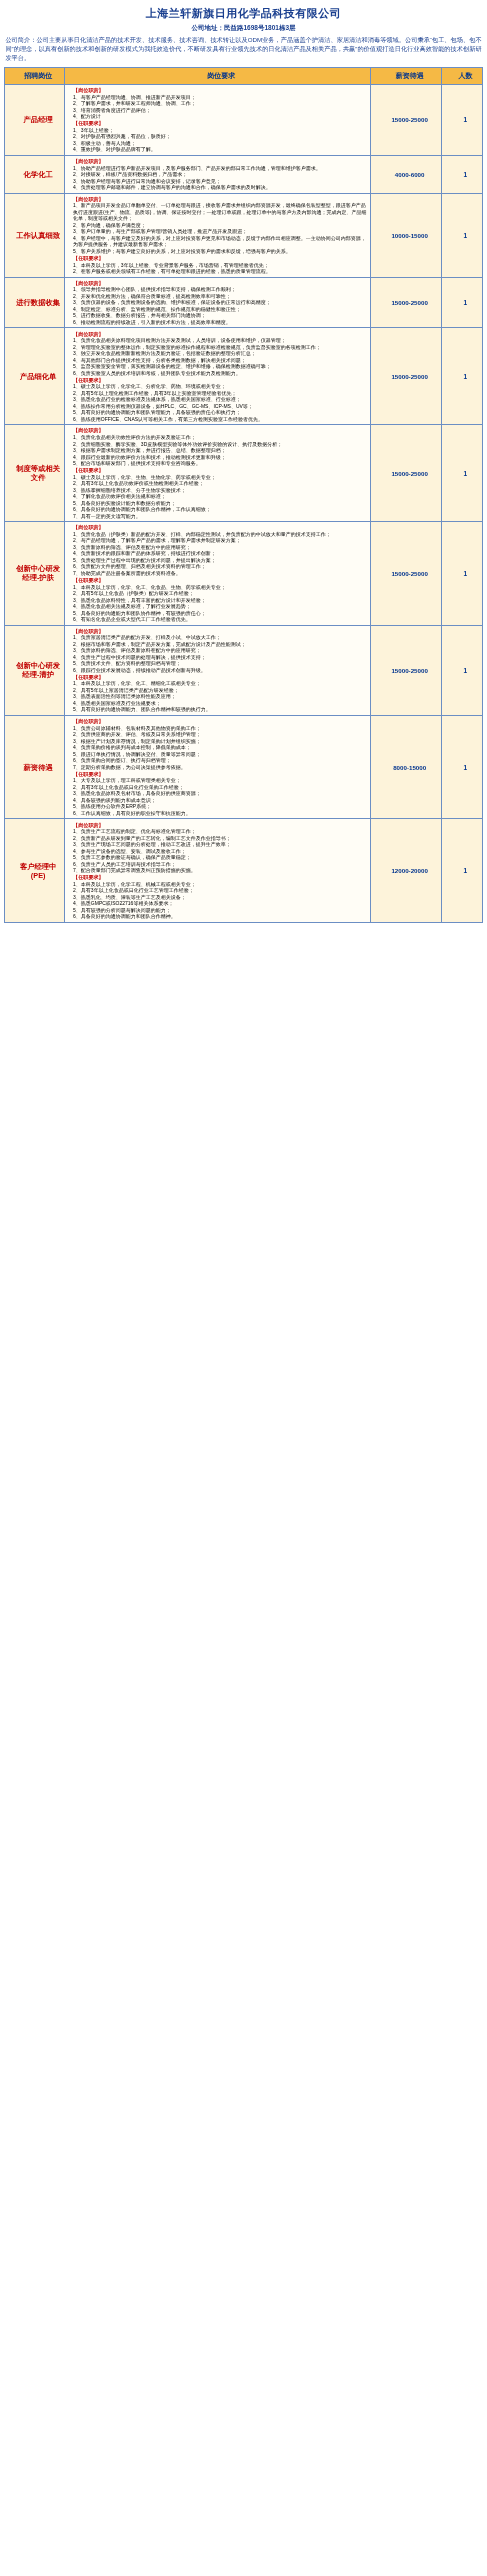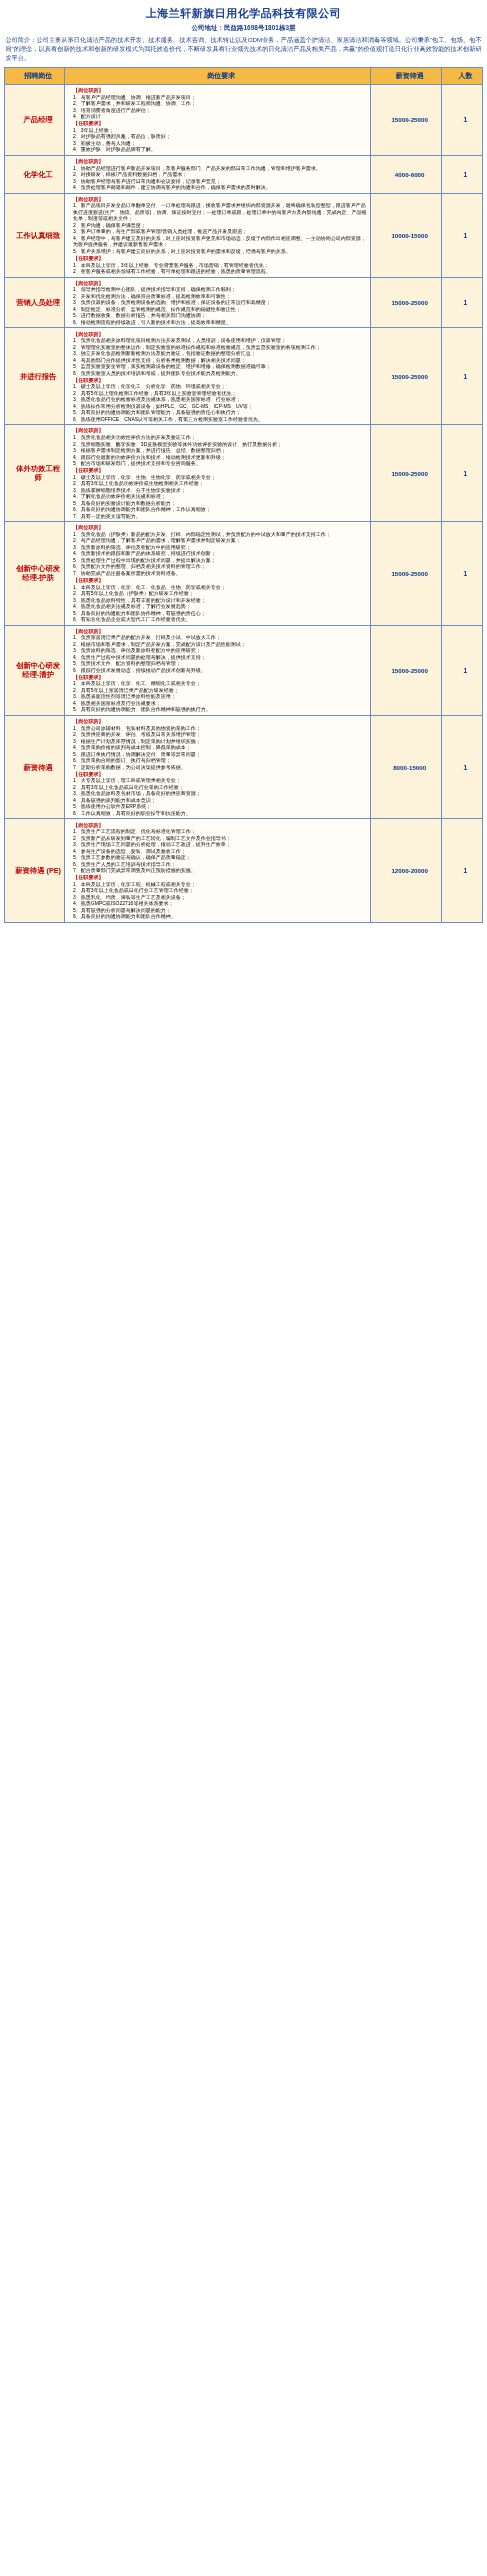--- a/index.html
+++ b/index.html
@@ -179,37 +179,37 @@
             <div class="req-block">
               <div class="sec-head">【任职要求】</div>
               <div class="line">1、本科及以上学历，3年以上经验、专业背景客户服务，市场营销，有管理经验者优先；</div>
               <div class="line">2、在客户服务或相关领域有工作经验，有可单处理和跟进的经验，熟悉的质量管理流程。</div>
             </div>
           </td>
           <td class="sal">10000-15000</td>
           <td class="num">1</td>
         </tr>
         <tr>
-          <td class="pos">营销人员处理</td>
+          <td class="pos">进行数据收集</td>
           <td class="req">
             <div class="req-block">
               <div class="sec-head">【岗位职责】</div>
               <div class="line">1、领导并指导检测中心团队，提供技术指导和支持，确保检测工作顺利；</div>
               <div class="line">2、开发和优化检测方法，确保符合质量标准，提高检测效率和可靠性；</div>
               <div class="line">3、负责仪器的设备，负责检测设备的选购、维护和校准，保证设备的正常运行和高精度；</div>
               <div class="line">4、制定检定、标准分析、监管检测的规范、操作规范和的稳健性和验正性；</div>
               <div class="line">5、进行数据收集、数据分析报告，并与相关部门沟通协调；</div>
               <div class="line">6、推动检测流程的持续改进，引入新的技术和方法，提高效率和精度。</div>
             </div>
           </td>
           <td class="sal">15000-25000</td>
           <td class="num">1</td>
         </tr>
         <tr>
-          <td class="pos">并进行报告</td>
+          <td class="pos">产品细化单</td>
           <td class="req">
             <div class="req-block">
               <div class="sec-head">【岗位职责】</div>
               <div class="line">1、负责化妆品相关原料理化项目检测方法开发及测试，人员培训，设备使用和维护，仪器管理；</div>
               <div class="line">2、管理理化实验室的整体运作，制定实验室的标准操作规程和标准检验规范，负责监督实验室的各项检测工作；</div>
               <div class="line">3、独立开发化妆品检测新新检测方法及能力验证，包括验证数据的整理分析汇总；</div>
               <div class="line">4、与其他部门合作提供技术性支持，分析各类检测数据，解决相关技术问题；</div>
               <div class="line">5、监督实验室安全管理，落实检测器设备的检定、维护和维修，确保检测数据准确可靠；</div>
               <div class="line">6、负责实验室人员的技术培训和考核，提升团队专业技术能力及检测能力。</div>
             </div>
@@ -220,21 +220,21 @@
               <div class="line">3、熟悉化妆品行业的检验标准及法规体系，熟悉相关国家标准、行业标准；</div>
               <div class="line">4、熟练操作常用分析检测仪器设备，如HPLC、GC、GC-MS、ICP-MS、UV等；</div>
               <div class="line">5、具有良好的沟通协调能力和团队管理能力，具备较强的责任心和执行力；</div>
               <div class="line">6、熟练使用OFFICE、CNAS认可等相关工作，有第三方检测实验室工作经验者优先。</div>
             </div>
           </td>
           <td class="sal">15000-25000</td>
           <td class="num">1</td>
         </tr>
         <tr>
-          <td class="pos">体外功效工程师</td>
+          <td class="pos">制度等或相关文件</td>
           <td class="req">
             <div class="req-block">
               <div class="sec-head">【岗位职责】</div>
               <div class="line">1、负责化妆品相关功效性评价方法的开发及验证工作；</div>
               <div class="line">2、负责细胞实验、酶学实验、3D皮肤模型实验等体外功效评价实验的设计、执行及数据分析；</div>
               <div class="line">3、根据客户需求制定检测方案，并进行报告、总结、数据整理归档；</div>
               <div class="line">4、跟踪行业最新的功效评价方法和技术，推动检测技术更新和升级；</div>
               <div class="line">5、配合市场和研发部门，提供技术支持和专业咨询服务。</div>
             </div>
             <div class="req-block">
@@ -321,21 +321,21 @@
               <div class="line">3、熟悉化妆品原料及包材市场，具备良好的供应商资源；</div>
               <div class="line">4、具备较强的谈判能力和成本意识；</div>
               <div class="line">5、熟练使用办公软件及ERP系统；</div>
               <div class="line">6、工作认真细致，具有良好的职业操守和抗压能力。</div>
             </div>
           </td>
           <td class="sal">8000-15000</td>
           <td class="num">1</td>
         </tr>
         <tr>
-          <td class="pos">薪资待遇 (PE)</td>
+          <td class="pos">客户经理中 (PE)</td>
           <td class="req">
             <div class="req-block">
               <div class="sec-head">【岗位职责】</div>
               <div class="line">1、负责生产工艺流程的制定、优化与标准化管理工作；</div>
               <div class="line">2、负责新产品从研发到量产的工艺转化，编制工艺文件及作业指导书；</div>
               <div class="line">3、负责生产现场工艺问题的分析处理，推动工艺改进，提升生产效率；</div>
               <div class="line">4、参与生产设备的选型、安装、调试及验收工作；</div>
               <div class="line">5、负责工艺参数的验证与确认，确保产品质量稳定；</div>
               <div class="line">6、负责生产人员的工艺培训与技术指导工作；</div>
               <div class="line">7、配合质量部门完成异常调查及纠正预防措施的实施。</div>

